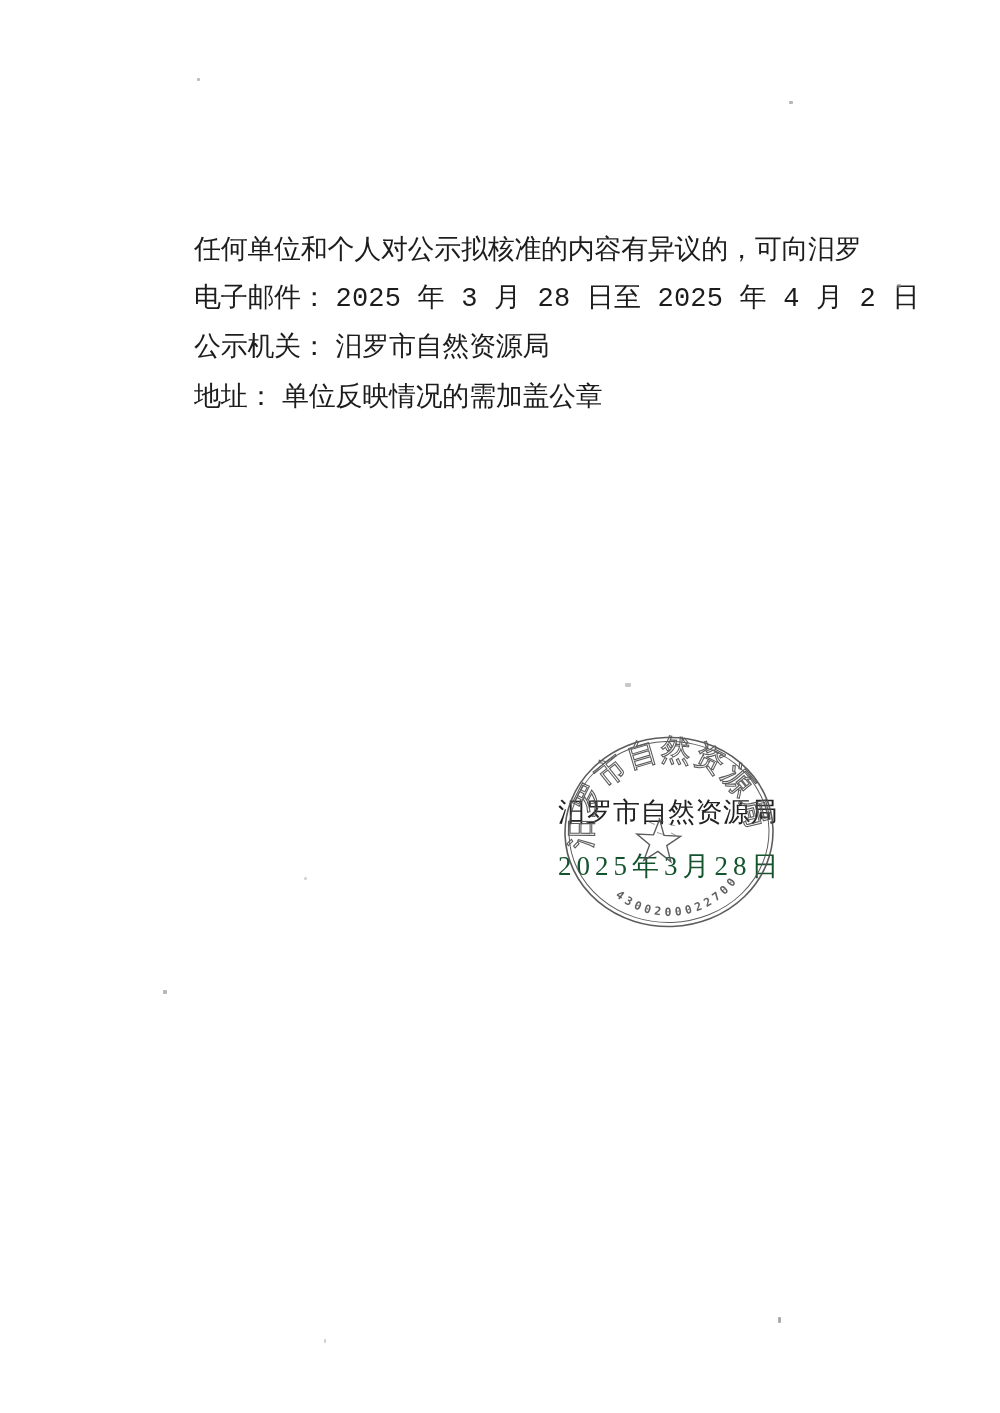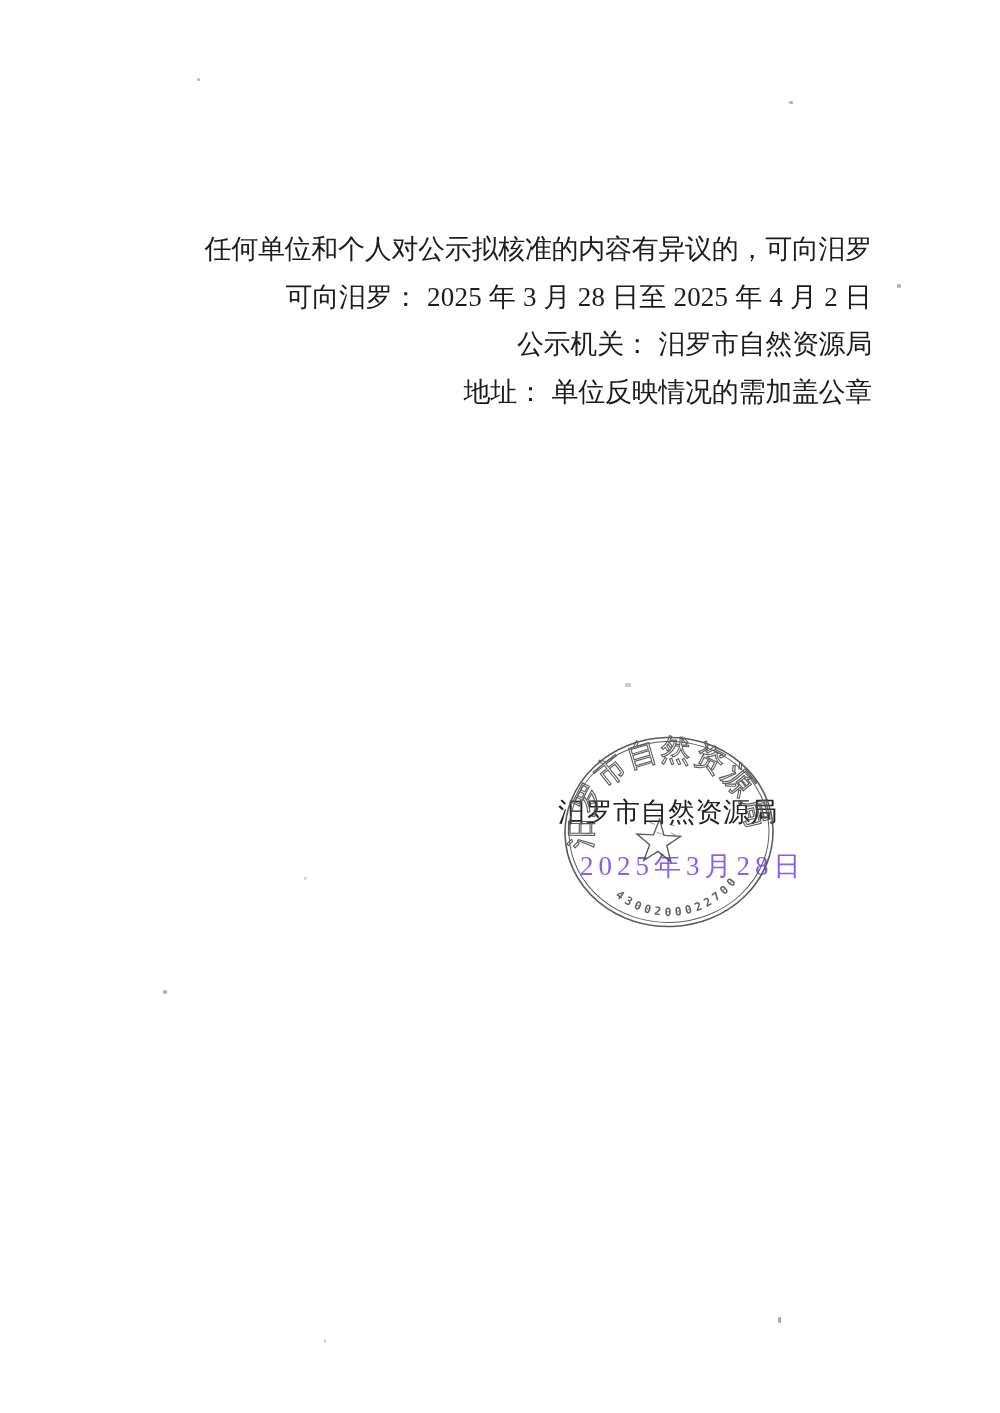--- a/index.html
+++ b/index.html
@@ -4,44 +4,43 @@
 <style>
   html,body{margin:0;padding:0;background:#e8e8e8;}
   .page{
     position:relative;
     width:1000px;height:1413px;
     margin:0 auto;
     background:#ffffff;
     overflow:hidden;
     font-family:"Liberation Serif","DejaVu Serif",serif;
     color:#1f1f1f;
-    text-align:right;
   }
   
   .body-text{
     position:absolute;
     left:142px;top:226px;
     width:730px;
     font-size:27px;
     line-height:47.5px;
     letter-spacing:-0.3px;
     color:#1c1c1c;
   }
   .pline{white-space:nowrap;}
   .indent{padding-left:52px;}
-  .info .val{margin-left:8px;}
+  .info .val{margin-left:8px;font-family:Liberation Mono, monospace;}
   .info .num{letter-spacing:0.2px;}
   
   .sig-org{
     position:absolute;left:558px;top:794px;
     font-size:27px;letter-spacing:0.5px;color:#222;white-space:nowrap;
   }
   .sig-date{
     position:absolute;left:558px;top:848px;
-    font-size:27px;letter-spacing:5px;color:#8b5cf6;white-space:nowrap;margin-left:22px;
+    font-size:27px;letter-spacing:5px;color:#14532d;white-space:nowrap;
   }
   
   .seal{
     position:absolute;left:556px;top:728px;
     width:226px;height:208px;
     transform:rotate(-2deg);
     opacity:0.92;
   }
   .seal text{
     font-family:"Liberation Serif","DejaVu Serif",serif;
@@ -70,21 +69,21 @@
 </style>
 </head>
 <body>
 
 <div class="page">
 
   <div class="body-text">
     <div class="pline indent">任何单位和个人对公示拟核准的内容有异议的，可向汨罗</div>
 
     <div class="pline indent info">
-      <span>可向汨罗：</span><span class="val num">2025 年 3 月 28 日至 2025 年 4 月 2 日</span>
+      <span>电子邮件：</span><span class="val num">2025 年 3 月 28 日至 2025 年 4 月 2 日</span>
     </div>
     <div class="pline indent info">
       <span>公示机关：</span><span class="val">汨罗市自然资源局</span>
     </div>
     <div class="pline indent info">
       <span>地址：</span><span class="val">单位反映情况的需加盖公章</span>
     </div>
   </div>
 
   <div class="sig-org">汨罗市自然资源局</div>

